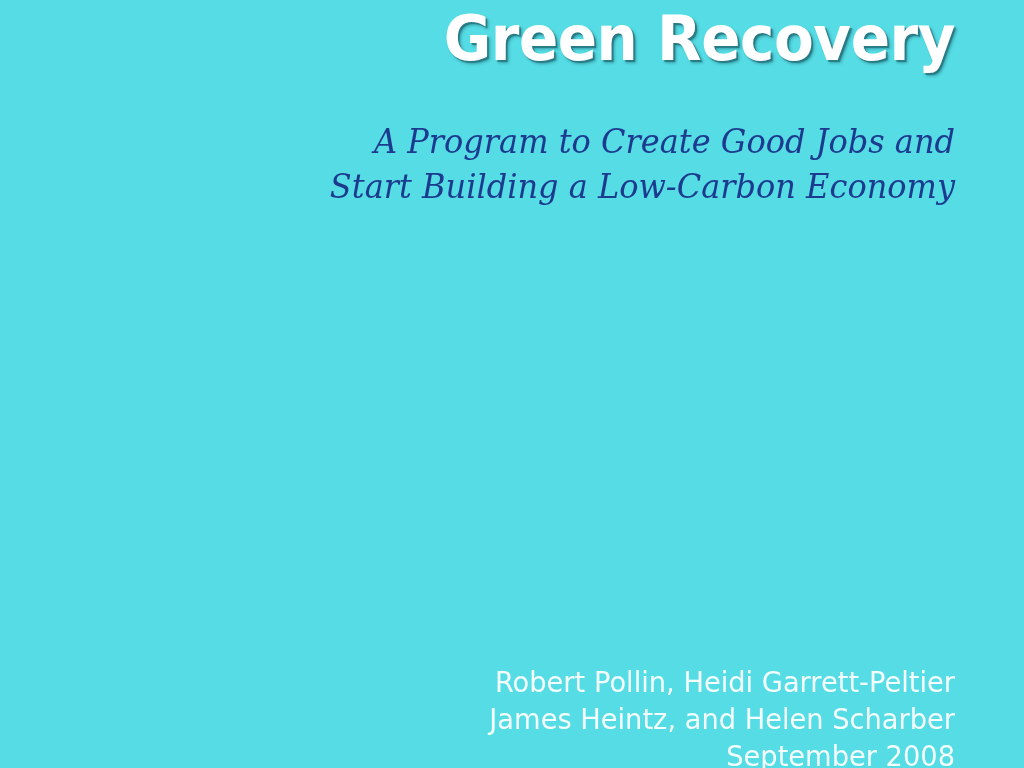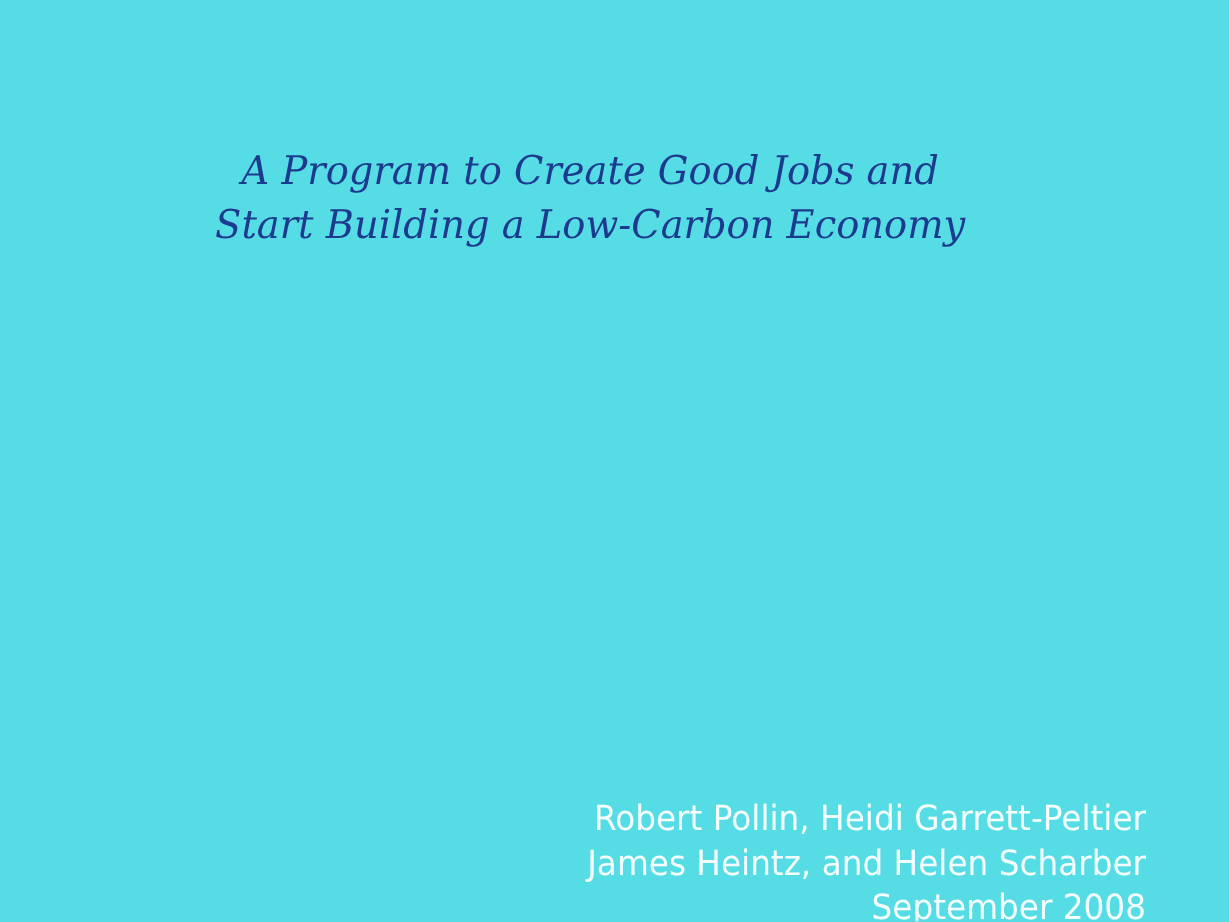--- a/index.html
+++ b/index.html
@@ -50,21 +50,21 @@
     transform: scaleX(0.92);
     transform-origin: right center;
   }
 
   
   .subtitle-block {
     position: absolute;
     top: 119px;
     left: 0px;
     width: 955px;
-    text-align: center;
+    text-align: right;
   }
 
   .cover-subtitle-line {
     display: block;
     margin: 0;
     padding: 0;
     font-family: "DejaVu Serif", "Liberation Serif", serif;
     font-style: italic;
     font-weight: normal;
     font-size: 33px;
@@ -110,20 +110,23 @@
     white-space: nowrap;
     transform: scaleX(0.94);
     transform-origin: right center;
   }
 </style>
 </head>
 <body>
 
 <div class="cover-page">
 
+  <div class="title-block">
+    <span class="cover-title">Green Recovery</span>
+  </div>
 
   <div class="subtitle-block">
     <span class="cover-subtitle-line">A Program to Create Good Jobs and</span>
     <span class="cover-subtitle-line">Start Building a Low-Carbon Economy</span>
   </div>
 
   <div class="authors-block">
     <span class="cover-author-line">Robert Pollin, Heidi Garrett-Peltier</span>
     <span class="cover-author-line">James Heintz, and Helen Scharber</span>
     <span class="cover-date-line">September 2008</span>

